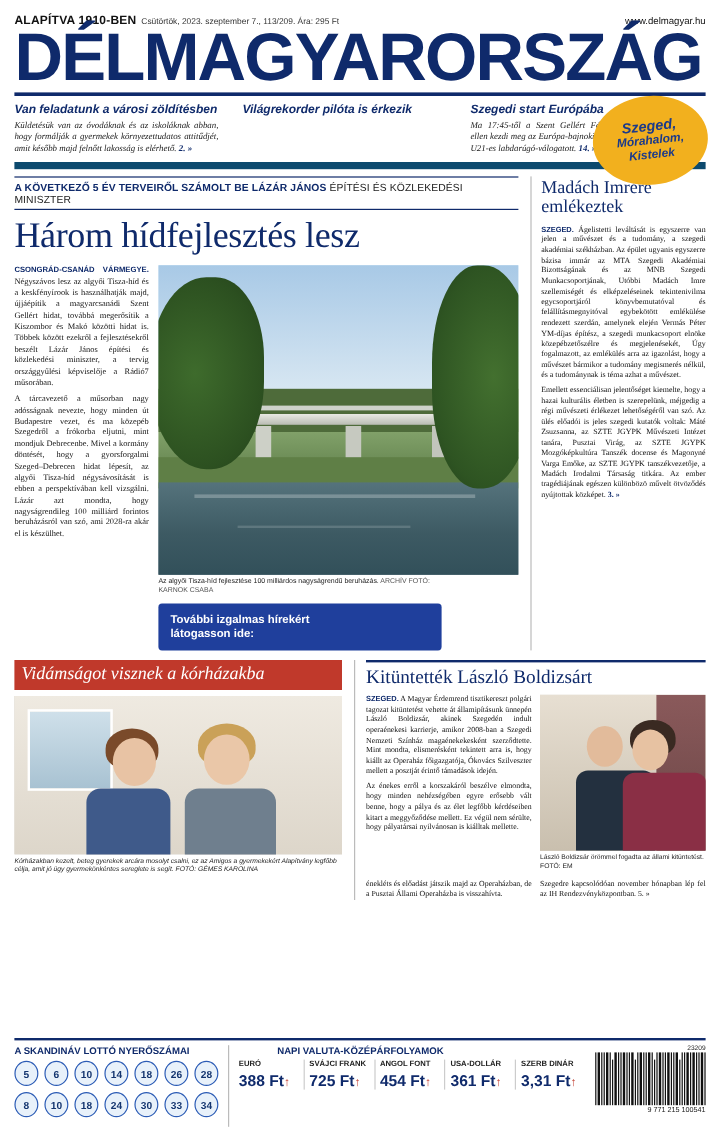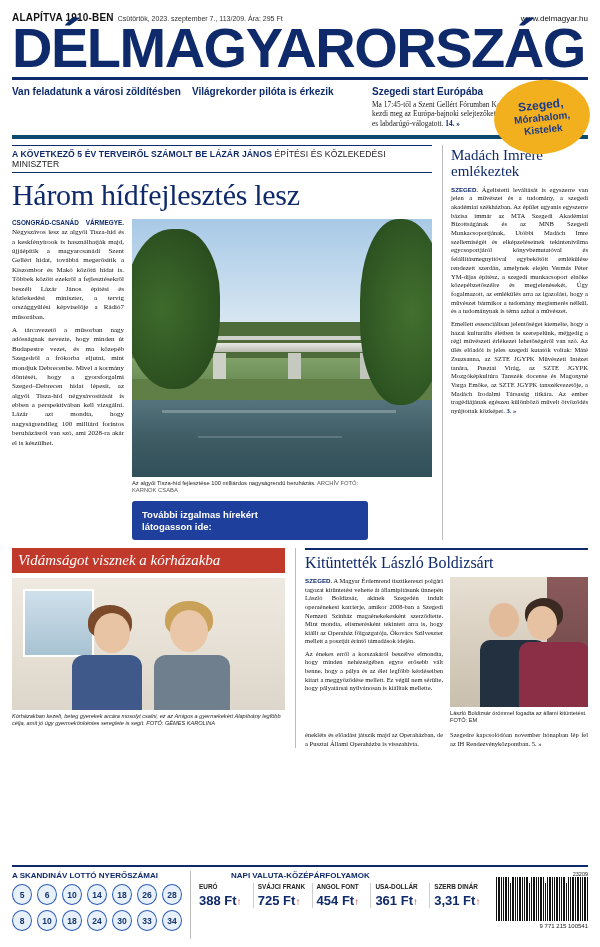--- a/index.html
+++ b/index.html
@@ -47,24 +47,25 @@
     color: #0f2a6b;
     margin-top: -2px;
     padding-bottom: 2px;
     white-space: nowrap;
   }
   .mast-rule { height: 3px; background: #0f2a6b; margin-bottom: 6px; }
 
   
   .teasers {
     display: flex;
-    gap: 10px;
-    border-bottom: 4px solid #0c4a6e;
+    gap: 20px;
+    border-bottom: 6px solid #0c4a6e;
     padding-bottom: 7px;
     position: relative;
+    font-style: italic;
   }
   .teaser { width: 170px; }
   .teaser h3 {
     margin: 0 0 3px 0;
     font-family: "Liberation Sans", sans-serif;
     font-size: 10px;
     font-weight: bold;
     color: #0f2a6b;
     line-height: 1.1;
   }
@@ -342,20 +343,21 @@
     <span class="issue-info">Csütörtök, 2023. szeptember 7., 113/209.    Ára: 295 Ft</span>
     <span class="web-url">www.delmagyar.hu</span>
   </div>
 
   <div class="masthead">DÉLMAGYARORSZÁG</div>
   <div class="mast-rule"></div>
 
   <div class="teasers">
     <div class="teaser">
       <h3>Van feladatunk a városi zöldítésben</h3>
+      <p><span>Küldetésük van az óvodáknak és az iskoláknak abban, hogy formálják a gyermekek környezettudatos attitűdjét, amit később majd felnőtt lakosság is elérhető.</span> <span class="pg">2. »</span></p>
     </div>
     <div class="teaser">
       <h3>Világrekorder pilóta is érkezik</h3>
     </div>
     <div class="teaser">
       <h3>Szegedi start Európába</h3>
       <p><span>Ma 17:45-től a Szent Gellért Fórumban Kazahsztán ellen kezdi meg az Európa-bajnoki selejtezőket a magyar U21-es labdarúgó-válogatott.</span> <span class="pg">14. »</span></p>
     </div>
     <div class="badge">
       <span class="b1">Szeged,</span>

